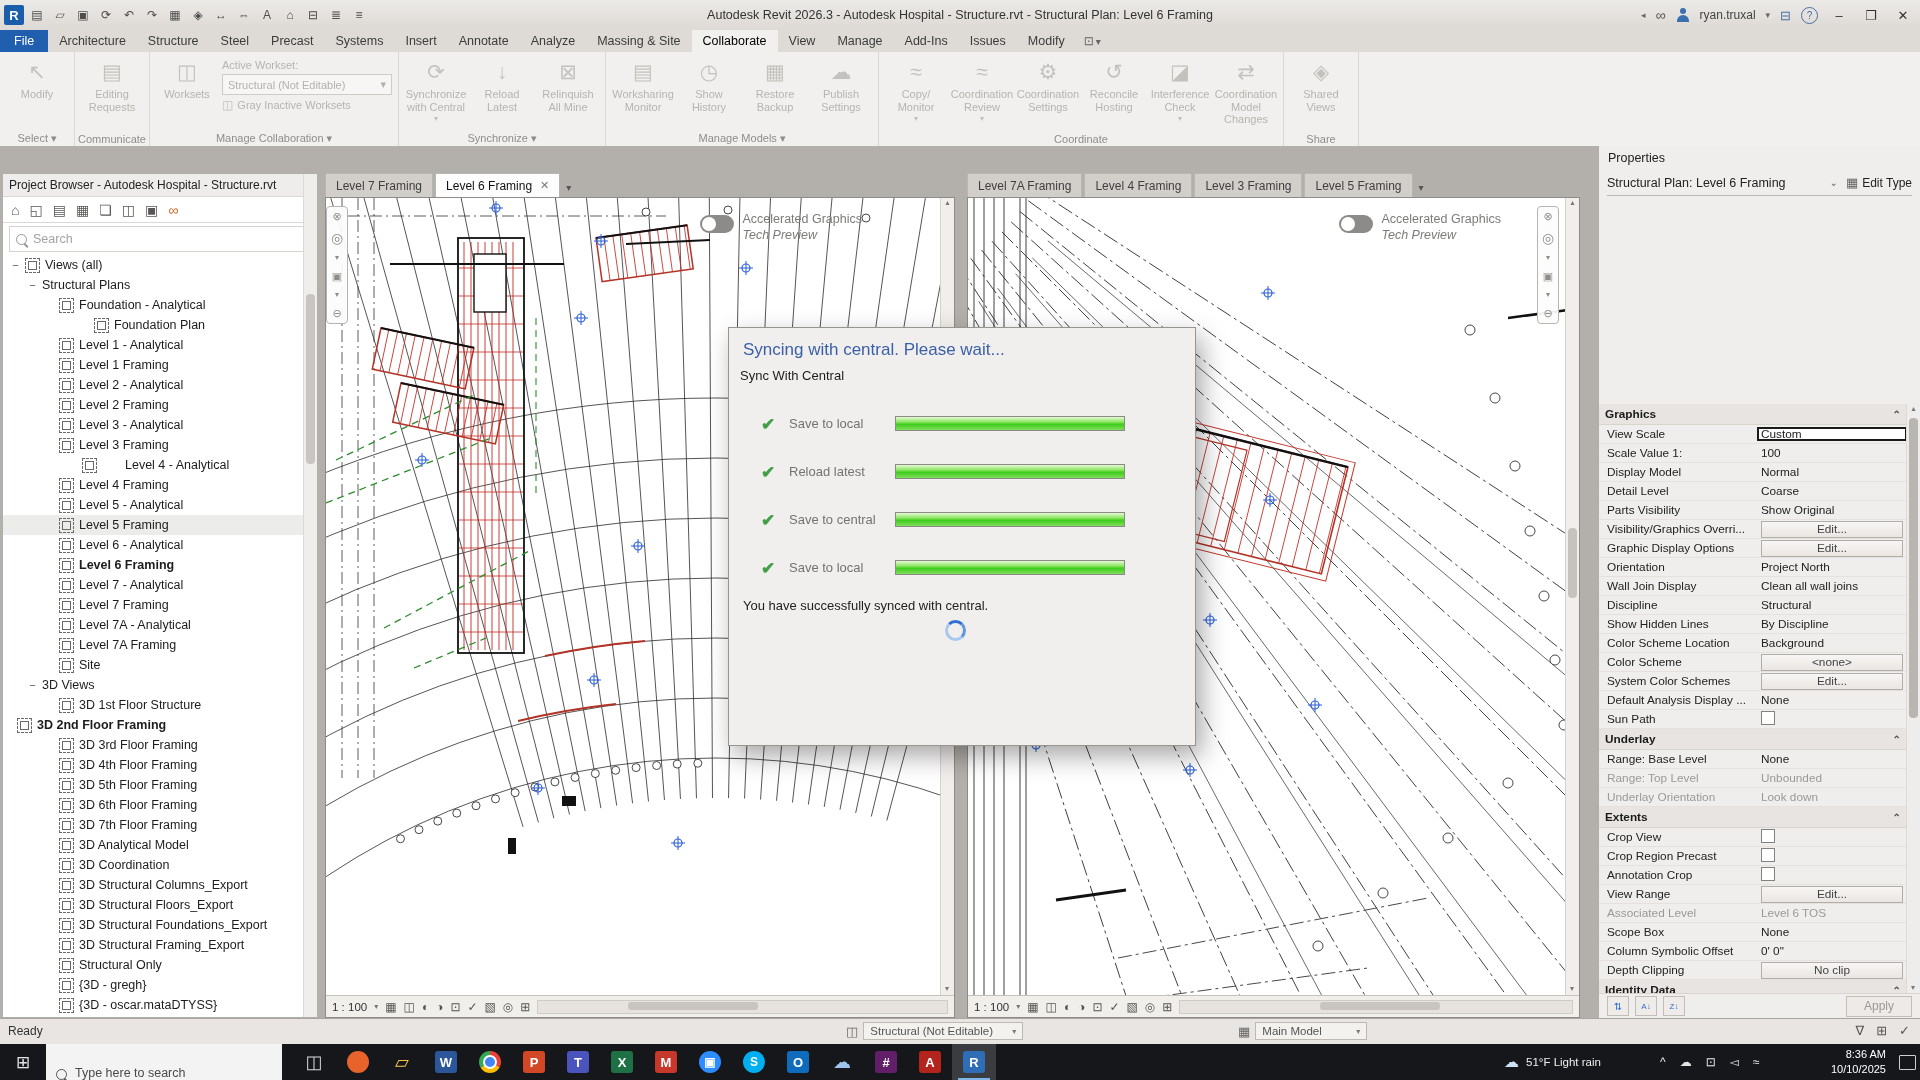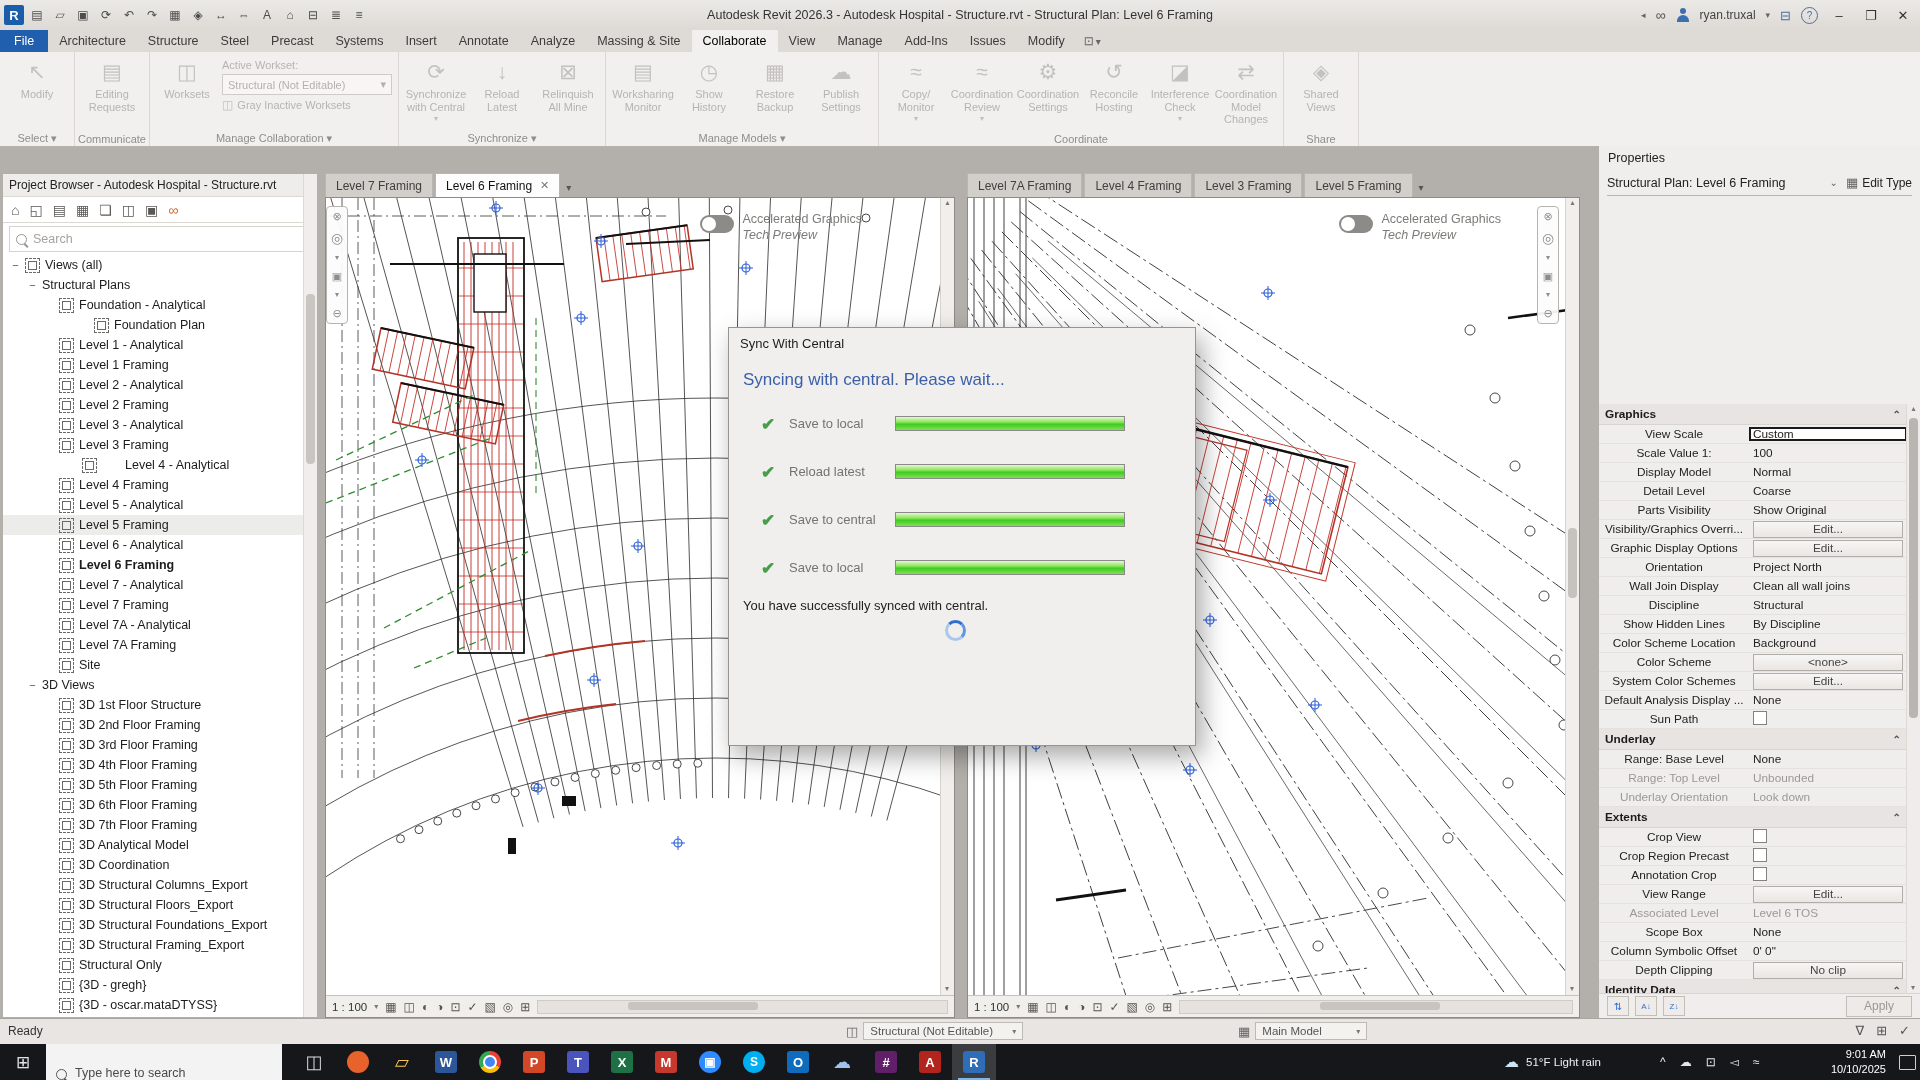--- a/index.html
+++ b/index.html
@@ -102,21 +102,21 @@
   #pp-type .chev{color:#666;font-size:10px;}
   #pp-selector{margin:0 8px;height:25px;display:flex;align-items:center;border-bottom:1px solid #b9b6b2;}
   #pp-selector .sel{flex:1;font-size:12.5px;color:#222;}
   #pp-selector .chev{color:#666;font-size:10px;margin-right:8px;}
   #pp-selector .et{display:flex;align-items:center;gap:4px;font-size:12px;color:#222;}
   #pp-selector .et .ic{font-size:13px;color:#666;}
   #pp-list{position:absolute;left:0;top:258px;right:13px;bottom:24px;overflow:hidden;font-size:11.8px;}
   .sec-h{height:20px;background:#e7e4e1;display:flex;align-items:center;padding:0 6px;font-weight:bold;color:#1a1a1a;border-bottom:1px solid #d8d5d1;}
   .sec-h .car{margin-left:auto;color:#555;font-size:10px;}
   .prow{height:18px;display:flex;align-items:center;border-bottom:1px solid #e4e1de;}
-  .prow .pl{width:150px;padding-left:0;color:#222;white-space:nowrap;overflow:hidden;flex:none;text-align:center;}
+  .prow .pl{width:150px;padding-left:8px;color:#222;white-space:nowrap;overflow:hidden;flex:none;}
   .prow .pl.muted,.prow .pv.muted{color:#9b9998;}
   .prow .pv{flex:1;padding-left:4px;color:#222;white-space:nowrap;overflow:hidden;position:relative;}
   .pv .btn{display:block;margin:1px 4px 1px 0;height:15px;line-height:15px;text-align:center;border:1px solid #b1aeaa;background:linear-gradient(#f8f6f4,#e9e6e3);color:#444;}
   .pv .cb{width:12px;height:12px;border:1px solid #848280;background:#fff;display:inline-block;}
   .pv.selbox{outline:2px solid #1a1a1a;outline-offset:-2px;background:#fff;}
   #pp-vscroll{position:absolute;right:0;top:258px;bottom:24px;width:13px;background:#efedeb;border-left:1px solid #ddd9d5;font-size:8px;color:#7a7876;text-align:center;}
   #pp-vscroll .thumb{position:absolute;left:2px;width:9px;top:14px;height:300px;border-radius:4px;background:#b9b6b2;}
   #pp-footer{position:absolute;left:0;right:0;bottom:0;height:24px;display:flex;align-items:center;gap:6px;padding:0 8px;border-top:1px solid #d8d5d1;}
   .sortbtn{width:20px;height:18px;border:1px solid #c2bfbb;background:#eeebe8;display:flex;align-items:center;justify-content:center;font-size:10px;color:#2f6fd0;}
   #pp-apply{margin-left:auto;width:64px;height:19px;border:1px solid #c2bfbb;background:#edeae7;color:#9b9998;font-size:12px;display:flex;align-items:center;justify-content:center;}
@@ -455,21 +455,21 @@
         </div>
         <div class="trow" style="padding-left: 25px;">
           <span class="texp">−</span>
           <span>3D Views</span>
         </div>
         <div class="trow" style="padding-left: 42px;">
           <span class="texp"></span>
           <span class="tico"></span>
           <span>3D 1st Floor Structure</span>
         </div>
-        <div class="trow" style="padding-left: 42px;">
+        <div class="trow" style=" font-weight: bold;">
           <span class="texp"></span>
           <span class="tico"></span>
           <span>3D 2nd Floor Framing</span>
         </div>
         <div class="trow" style="padding-left: 42px;">
           <span class="texp"></span>
           <span class="tico"></span>
           <span>3D 3rd Floor Framing</span>
         </div>
         <div class="trow" style="padding-left: 42px;">
@@ -887,22 +887,22 @@
           <span class="vic">◎</span>
           <span class="vic">⊞</span>
         </span>
       <div class="hscroll">
           <div class="thumb" style="left:140px;width:120px"></div>
         </div>
     </div>
   </div>
 
   <div id="sync-dialog">
+    <div id="sd-heading">Syncing with central. Please wait...</div>
     <div id="sd-title">Sync With Central</div>
-    <div id="sd-heading">Syncing with central. Please wait...</div>
     <div id="sd-steps">
         <div class="sd-step">
           <span class="sd-check">✔</span>
           <span class="sd-lb">Save to local</span>
           <div class="sd-bar" style="background-size: 100% 100%;"></div>
         </div>
         <div class="sd-step">
           <span class="sd-check">✔</span>
           <span class="sd-lb">Reload latest</span>
           <div class="sd-bar" style="background-size: 100% 100%;"></div>
@@ -1163,18 +1163,18 @@
       <span><span>51°F</span> <span>Light rain</span></span>
     </div>
     <div id="tb-tray">
         <span>^</span>
         <span>☁</span>
         <span>⊡</span>
         <span>◅</span>
         <span>≈</span>
       </div>
     <div id="tb-clock">
-      <div>9:01 AM</div>
+      <div>8:36 AM</div>
       <div>10/10/2025</div>
     </div>
     <div id="tb-notif"></div>
   </div>
 </div>
 
 </body></html>

